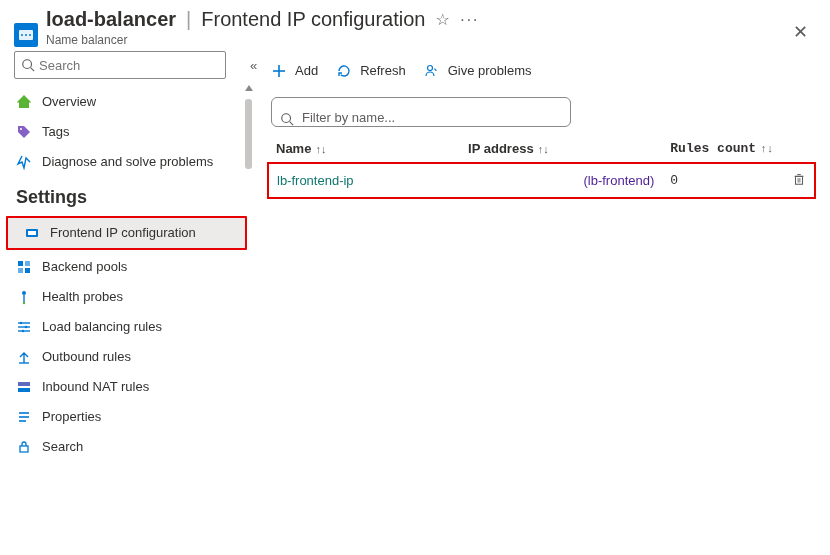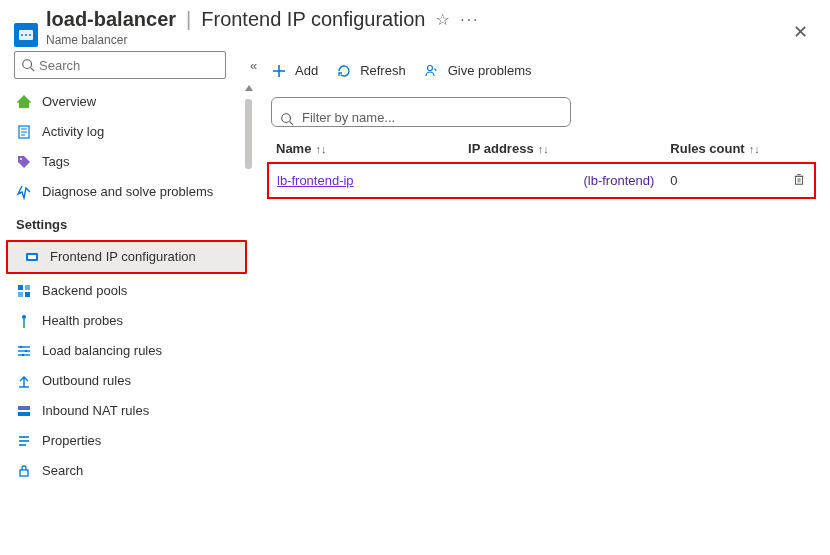--- a/index.html
+++ b/index.html
@@ -35,21 +35,21 @@
   .sidebar { width:253px; display:flex; flex-direction:column; border-right:0; }
   .search-row { display:flex; align-items:center; gap:20px; padding:0 8px 8px 14px; }
   .search-box {
     flex:1; display:flex; align-items:center; border:1px solid #8a8886;
     border-radius:2px; height:28px; padding:0 6px; background:#fff;
   }
   .search-box svg { width:14px; height:14px; color:#605e5c; }
   .search-box input { border:0; outline:0; font-size:13px; flex:1; padding:0 4px; color:#323130; }
   .collapse { color:#605e5c; font-size:13px; cursor:pointer; padding:4px; }
   .nav { flex:1; overflow:auto; }
-  .nav-group-label { font-size:13px; font-weight:600; padding:10px 16px 6px 16px; }
+  .nav-group-label { font-size:18px; font-weight:600; padding:10px 16px 6px 16px; }
   .nav-item {
     display:flex; align-items:flex-start; gap:10px; padding:7px 16px;
     cursor:pointer; font-size:13px; color:#323130;
   }
   .nav-item.active { background:#edebe9; }
   .nav-icon { width:16px; height:16px; display:flex; align-items:center; justify-content:center; }
   .nav-icon svg { width:16px; height:16px; }
   .highlight-box { border:2px solid #e60000; border-radius:1px; }
   .highlight-nav { margin:2px 6px 2px 6px; }
   
@@ -67,26 +67,26 @@
     border:1px solid #8a8886; border-radius:6px; padding:0 8px; margin:4px 0 8px 4px;
   }
   .filter-box svg { width:14px; height:14px; color:#605e5c; }
   .filter-box input { border:0; outline:0; font-size:13px; flex:1; color:#323130; }
   .filter-box input::placeholder { color:#605e5c; }
   table.grid { width:100%; border-collapse:collapse; font-size:13px; }
   table.grid th { text-align:left; font-weight:600; padding:6px 8px; }
   table.grid th .sort { font-size:11px; color:#605e5c; margin-left:4px; }
   .row-highlight { border:2px solid #e60000; }
   table.grid td { padding:8px 8px; }
-  .link { color:#6d28d9; cursor:pointer;text-decoration:underline; }
+  .link { color:#0f766e; cursor:pointer; }
   .ip-sub { color:#4c1d95; text-align:left; }
   .del-icon { width:14px; height:14px; color:#605e5c; cursor:pointer; }
   .col-name { width:190px; }
   .col-ip { width:200px;margin-top:48px; }
-  .col-rules { width:120px; }
+  .col-rules { width:120px;font-family:Liberation Mono, monospace; }
   .col-act { width:30px; text-align:right; }
 </style>
 </head>
 <body>
 
 <svg width="0" height="0" style="position:absolute">
   <defs>
     <symbol id="i-search" viewBox="0 0 16 16">
         <circle cx="7" cy="7" r="5" fill="none" stroke="currentColor" stroke-width="1.3"></circle>
         <line x1="11" y1="11" x2="15" y2="15" stroke="currentColor" stroke-width="1.3"></line>
@@ -153,31 +153,20 @@
       </div>
 
       <div class="nav" id="nav">
           <div class="nav-item">
             <span class="nav-icon">
               <svg viewBox="0 0 16 16">
                 <path d="M8 1l7 7-1 1-1-1v6H3V8L2 9 1 8z" fill="#59b334"></path>
               </svg>
             </span>
             <span>Overview</span>
-          </div>
-          <div class="nav-item">
-            <span class="nav-icon">
-              <svg viewBox="0 0 16 16">
-                <rect x="3" y="2" width="10" height="12" fill="none" stroke="#0078d4" stroke-width="1.2"></rect>
-                <line x1="5" y1="5" x2="11" y2="5" stroke="#0078d4"></line>
-                <line x1="5" y1="8" x2="11" y2="8" stroke="#0078d4"></line>
-                <line x1="5" y1="11" x2="9" y2="11" stroke="#0078d4"></line>
-              </svg>
-            </span>
-            <span>Activity log</span>
           </div>
           <div class="nav-item">
             <span class="nav-icon">
               <svg viewBox="0 0 16 16">
                 <path d="M2 2h6l6 6-6 6-6-6z" fill="#8661c5"></path>
                 <circle cx="5" cy="5" r="1" fill="#fff"></circle>
               </svg>
             </span>
             <span>Tags</span>
           </div>

